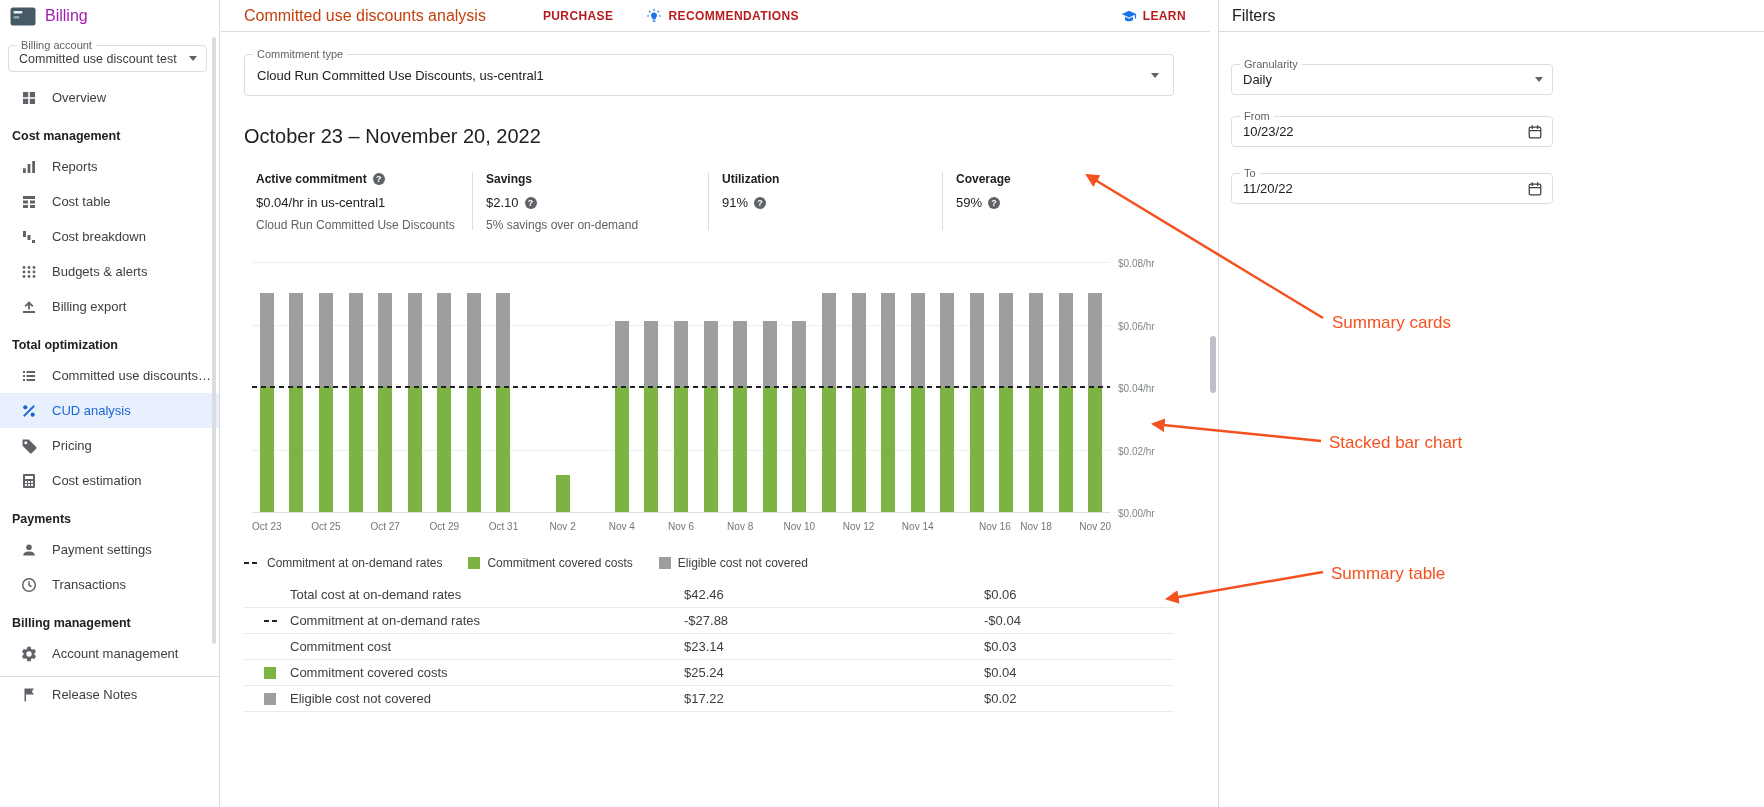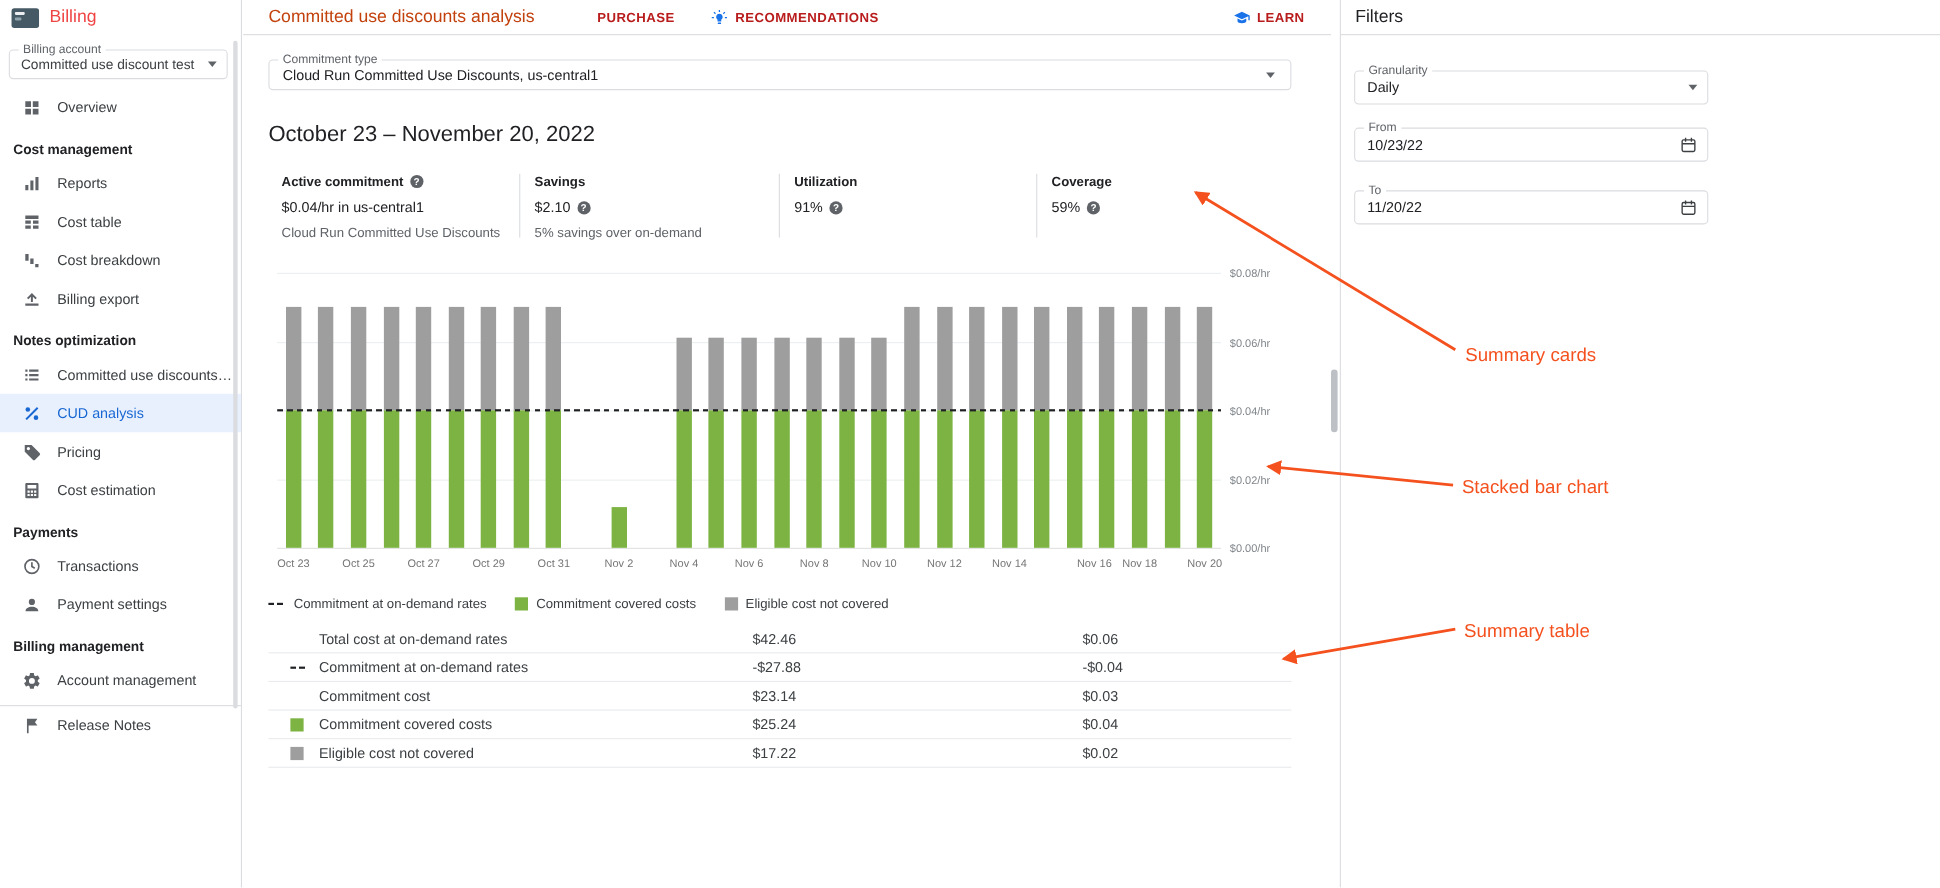--- a/index.html
+++ b/index.html
@@ -3,21 +3,21 @@
 <meta charset="utf-8">
 <style>
   *{margin:0;padding:0;box-sizing:border-box}
   html,body{background:#fff}
   body{font-family:"Liberation Sans","DejaVu Sans",sans-serif;color:#202124}
   .app{position:relative;width:1764px;height:807px;background:#fff;overflow:hidden}
 
   
   .sidebar{position:absolute;left:0;top:0;width:220px;height:807px;border-right:1px solid #dadce0;background:#fff}
   .sidebar-header{height:32px;display:flex;align-items:center;padding-left:10px;gap:9px}
-  .sidebar-title{font-size:16px;color:#ef4444}
+  .sidebar-title{font-size:16px;color:#a21caf}
   .account-box{position:relative;margin:13px 12px 8px 8px;height:27px;border:1px solid #dadce0;border-radius:4px;
     display:flex;align-items:center;justify-content:space-between;padding:0 9px 0 10px;cursor:pointer}
   .field-label{position:absolute;top:-7px;left:8px;background:#fff;padding:0 4px;font-size:11px;color:#5f6368;white-space:nowrap}
   .account-value{font-size:12.5px;color:#3c4043;white-space:nowrap;overflow:hidden}
   .caret{width:0;height:0;border-left:4px solid transparent;border-right:4px solid transparent;border-top:5px solid #5f6368;flex:none;margin-left:6px}
   .nav-section{font-size:12.5px;font-weight:bold;color:#202124;padding:14px 0 4px 12px;height:34px}
   .nav-item{height:35px;display:flex;align-items:center;gap:14px;padding-left:20px;font-size:13px;color:#3c4043;cursor:pointer;white-space:nowrap}
   .nav-item .nav-ic{width:18px;height:18px;color:#5f6368;display:inline-flex;flex:none}
   .nav-item.selected{background:#e8f0fe;color:#1967d2}
   .nav-item.selected .nav-ic{color:#1967d2}
@@ -28,21 +28,21 @@
   .main-header{position:absolute;left:221px;top:0;width:989px;height:32px;border-bottom:1px solid #dadce0;
     display:flex;align-items:center;padding:0 24px 0 23px;background:#fff}
   .main-title{font-size:16px;color:#c2410c;white-space:nowrap}
   .hdr-link{font-size:12px;font-weight:bold;letter-spacing:.4px;color:#b91c1c;cursor:pointer;display:inline-flex;align-items:center;gap:6px;white-space:nowrap}
   .hdr-link.purchase{margin-left:57px}
   .hdr-link.rec{margin-left:33px}
   .hdr-link.learn{margin-left:auto}
 
   
   .main-body{position:absolute;left:221px;top:33px;width:989px;height:774px;padding:0 36px 0 23px;overflow:hidden}
-  .select-field{position:relative;margin-top:21px;width:930px;height:28px;border:1px solid #dadce0;border-radius:4px;
+  .select-field{position:relative;margin-top:21px;width:930px;height:42px;border:1px solid #dadce0;border-radius:4px;
     display:flex;align-items:center;justify-content:space-between;padding:0 14px 0 12px;font-size:13px;color:#202124;cursor:pointer}
   .date-title{margin-top:29px;font-size:20px;font-weight:400;color:#202124}
 
   .cards{margin-top:24px;display:flex;width:930px;height:58px}
   .card{padding-left:13px}
   .card:first-child{padding-left:12px}
   .card+.card{border-left:1px solid #dadce0}
   .card:nth-child(1){width:228px}
   .card:nth-child(2){width:236px}
   .card:nth-child(3){width:234px}
@@ -142,26 +142,44 @@
           <span class="nav-ic">
             <svg width="18" height="18" viewBox="0 0 18 18" fill="currentColor">
               <path d="M3 3h3v6H3zM7.5 7h3v5h-3zM12 12h3v3h-3z"></path>
             </svg>
           </span>
           <span>Cost breakdown</span>
         </div>
         <div class="nav-item">
           <span class="nav-ic">
             <svg width="18" height="18" viewBox="0 0 18 18" fill="currentColor">
+              <g>
+                <circle cx="4" cy="4.5" r="1.4"></circle>
+                <circle cx="9" cy="4.5" r="1.4"></circle>
+                <circle cx="14" cy="4.5" r="1.4"></circle>
+                <circle cx="4" cy="9" r="1.4"></circle>
+                <circle cx="9" cy="9" r="1.4"></circle>
+                <circle cx="14" cy="9" r="1.4"></circle>
+                <circle cx="4" cy="13.5" r="1.4"></circle>
+                <circle cx="9" cy="13.5" r="1.4"></circle>
+                <circle cx="14" cy="13.5" r="1.4"></circle>
+              </g>
+            </svg>
+          </span>
+          <span>Budgets &amp; alerts</span>
+        </div>
+        <div class="nav-item">
+          <span class="nav-ic">
+            <svg width="18" height="18" viewBox="0 0 18 18" fill="currentColor">
               <path d="M8.1 11.5h1.8V6.8l2.3 2.3 1.3-1.3L9 3.3 4.5 7.8l1.3 1.3 2.3-2.3zM3 13h12v2H3z"></path>
             </svg>
           </span>
           <span>Billing export</span>
         </div>
-        <div class="nav-section">Notes optimization</div>
+        <div class="nav-section">Total optimization</div>
         <div class="nav-item">
           <span class="nav-ic">
             <svg width="18" height="18" viewBox="0 0 18 18" fill="currentColor">
               <path d="M3 4h2v2H3zM6.5 4H15v2H6.5zM3 8h2v2H3zM6.5 8H15v2H6.5zM3 12h2v2H3zM6.5 12H15v2H6.5z"></path>
             </svg>
           </span>
           <span>Committed use discounts…</span>
         </div>
         <div class="nav-item selected">
           <span class="nav-ic">
@@ -183,39 +201,39 @@
         </div>
         <div class="nav-item">
           <span class="nav-ic">
             <svg width="18" height="18" viewBox="0 0 18 18" fill="currentColor">
               <path fill-rule="evenodd" d="M4 2h10a1 1 0 0 1 1 1v12a1 1 0 0 1-1 1H4a1 1 0 0 1-1-1V3a1 1 0 0 1 1-1zm1 2v3h8V4zM5 9h2v2H5zm3 0h2v2H8zm3 0h2v2h-2zM5 12h2v2H5zm3 0h2v2H8zm3 0h2v2h-2z"></path>
             </svg>
           </span>
           <span>Cost estimation</span>
         </div>
         <div class="nav-section">Payments</div>
+        <div class="nav-item">
+          <span class="nav-ic">
+            <svg width="18" height="18" viewBox="0 0 18 18" fill="currentColor">
+              <circle cx="9" cy="6.2" r="2.8"></circle>
+              <path d="M3.2 14.6c0-2.6 2.6-4 5.8-4s5.8 1.4 5.8 4z"></path>
+            </svg>
+          </span>
+          <span>Payment settings</span>
+        </div>
         <div class="nav-item">
           <span class="nav-ic">
             <svg width="18" height="18" viewBox="0 0 18 18" fill="currentColor">
               <g fill="none" stroke="currentColor" stroke-width="1.5">
                 <circle cx="9" cy="9" r="6.3"></circle>
                 <path d="M9 5.2V9l2.6 1.6"></path>
               </g>
             </svg>
           </span>
           <span>Transactions</span>
-        </div>
-        <div class="nav-item">
-          <span class="nav-ic">
-            <svg width="18" height="18" viewBox="0 0 18 18" fill="currentColor">
-              <circle cx="9" cy="6.2" r="2.8"></circle>
-              <path d="M3.2 14.6c0-2.6 2.6-4 5.8-4s5.8 1.4 5.8 4z"></path>
-            </svg>
-          </span>
-          <span>Payment settings</span>
         </div>
         <div class="nav-section">Billing management</div>
         <div class="nav-item">
           <span class="nav-ic">
             <svg width="18" height="18" viewBox="0 0 18 18" fill="currentColor">
               <g transform="scale(0.75)">
                 <path d="M19.14 12.94c.04-.3.06-.61.06-.94 0-.32-.02-.64-.07-.94l2.03-1.58c.18-.14.23-.41.12-.61l-1.92-3.32c-.12-.22-.37-.29-.59-.22l-2.39.96c-.5-.38-1.03-.7-1.62-.94l-.36-2.54c-.04-.24-.24-.41-.48-.41h-3.84c-.24 0-.43.17-.47.41l-.36 2.54c-.59.24-1.13.57-1.62.94l-2.39-.96c-.22-.08-.47 0-.59.22L2.74 8.87c-.12.21-.08.47.12.61l2.03 1.58c-.05.3-.09.63-.09.94s.02.64.07.94l-2.03 1.58c-.18.14-.23.41-.12.61l1.92 3.32c.12.22.37.29.59.22l2.39-.96c.5.38 1.03.7 1.62.94l.36 2.54c.05.24.24.41.48.41h3.84c.24 0 .44-.17.47-.41l.36-2.54c.59-.24 1.13-.56 1.62-.94l2.39.96c.22.08.47 0 .59-.22l1.92-3.32c.12-.22.07-.47-.12-.61zM12 15.6A3.6 3.6 0 1 1 12 8.4a3.6 3.6 0 0 1 0 7.2z"></path>
               </g>
             </svg>
           </span>

